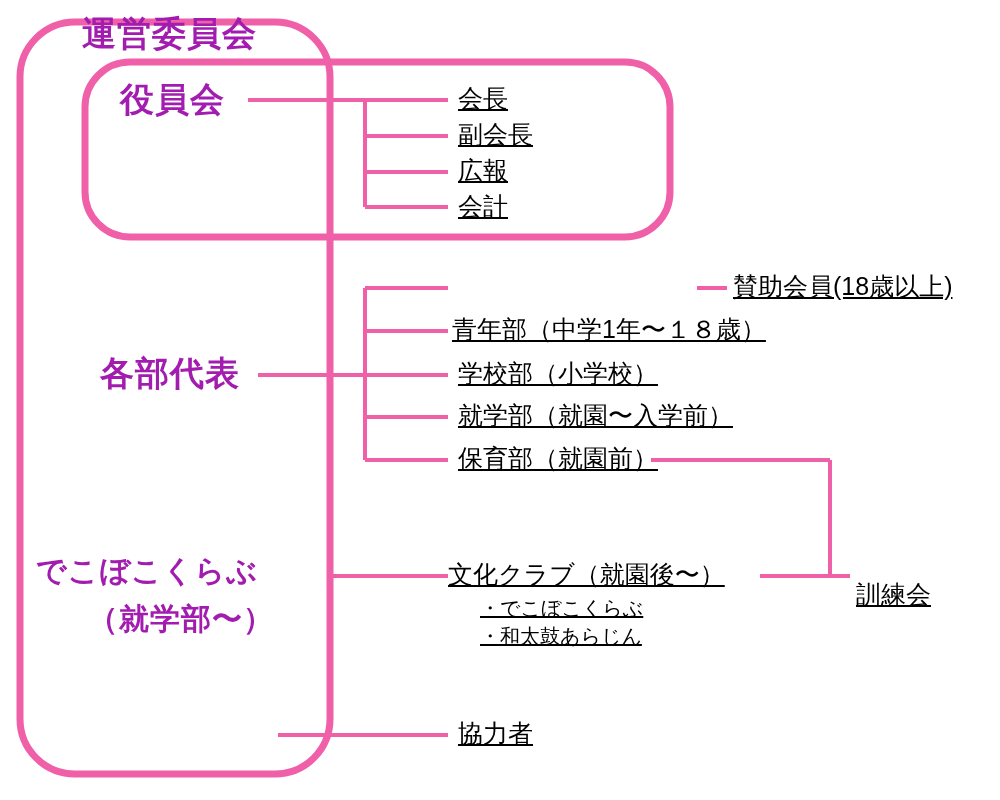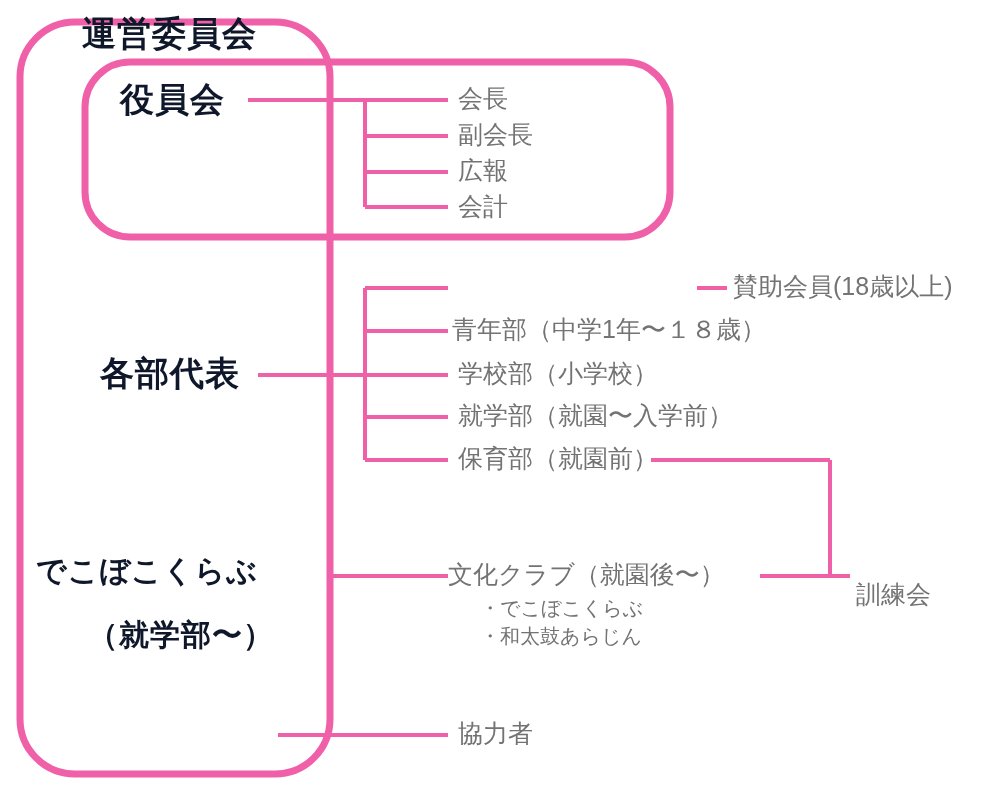--- a/index.html
+++ b/index.html
@@ -19,35 +19,36 @@
     position: absolute;
     left: 0;
     top: 0;
     width: 1000px;
     height: 800px;
     pointer-events: none;
   }
   .lbl {
     position: absolute;
     white-space: nowrap;
-    color: #737373;
+    color: #000000;
     font-size: 25px;
     line-height: 1;
+    text-decoration: underline;
   }
   .lbl.tiny {
     font-size: 20px;
   }
   
   .pink {
     position: absolute;
     white-space: nowrap;
     font-size: 34px;
     font-weight: bold;
     line-height: 1;
-    color: #0f172a;
+    color: #a21caf;
     -webkit-text-stroke: 4px #e8479a;
     paint-order: stroke fill;
     letter-spacing: 1px;
   }
   .pink .inner {
     -webkit-text-stroke: 0;
   }
   .pink2 {
     font-size: 30px;
   }
@@ -102,21 +103,21 @@
     <span class="inner">役員会</span>
   </div>
 
   <div class="pink" style="left:100px; top:356px;text-align:right;">
     <span class="inner">各部代表</span>
   </div>
 
   <div class="pink pink2" style="left:36px; top:556px;">
     <span class="inner">でこぼこくらぶ</span>
   </div>
-  <div class="pink pink2" style="left:88px; top:604px;margin-top:16px;">
+  <div class="pink pink2" style="left:88px; top:604px;">
     <span class="inner">（就学部〜）</span>
   </div>
 
 
   <div class="lbl" style="left:458px; top:86px;">会長</div>
   <div class="lbl" style="left:458px; top:122px;">副会長</div>
   <div class="lbl" style="left:458px; top:158px;">広報</div>
   <div class="lbl" style="left:458px; top:194px;">会計</div>
 
   <div class="lbl" style="left:452px; top:317px;">青年部（中学1年〜１８歳）</div>

